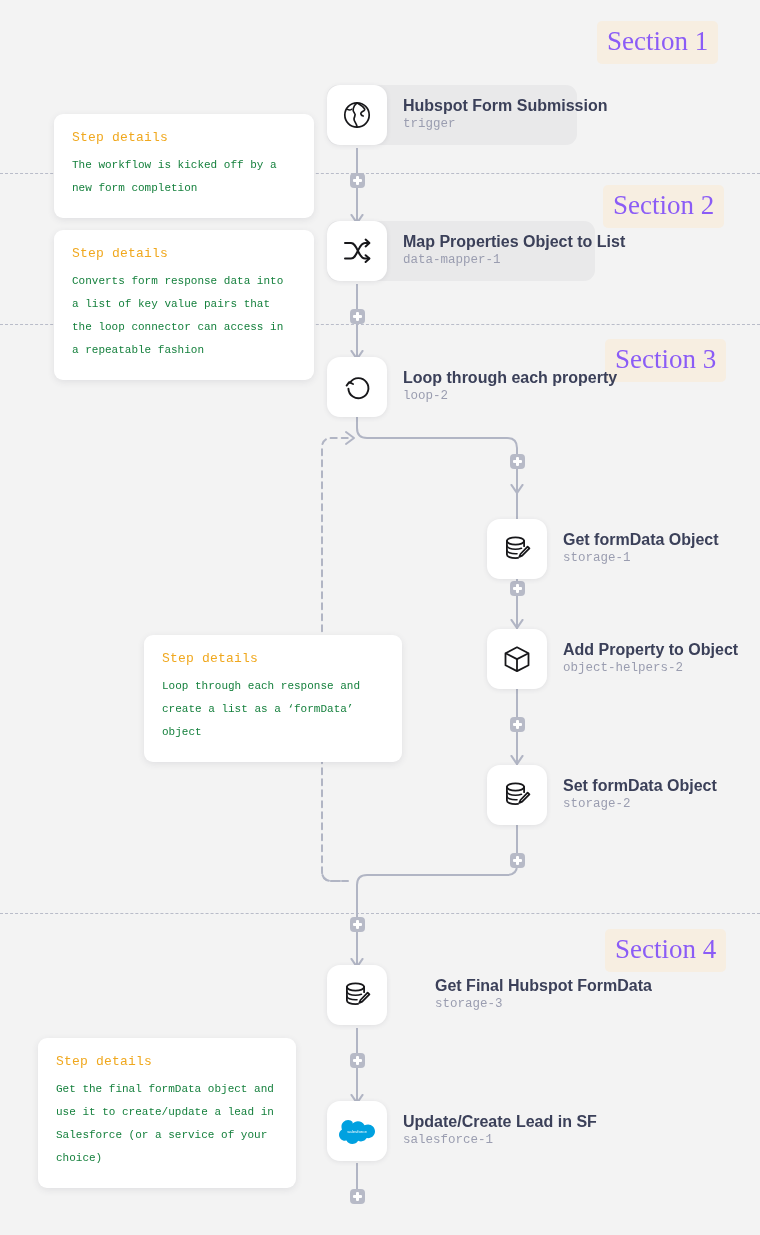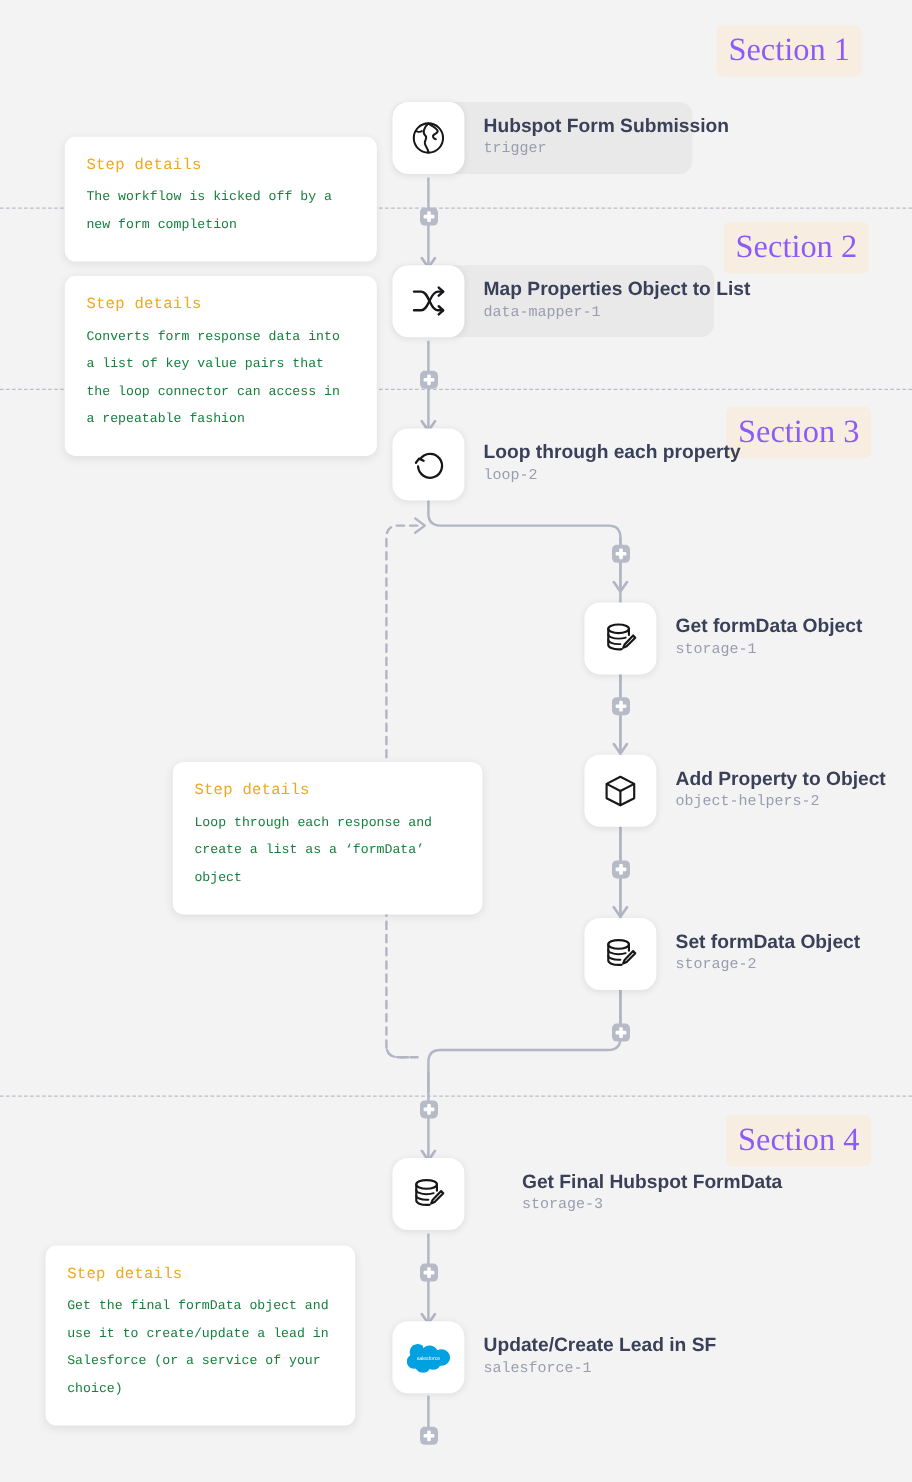--- a/index.html
+++ b/index.html
@@ -312,21 +312,21 @@
         <path d="M9.2 11.4 A10 10 0 1 1 7.4 17.6" fill="none" stroke="#17171a" stroke-width="1.9" stroke-linecap="round"></path>
         <path d="M5.6 14.6 L8.2 11.2 L12.0 13.0" fill="none" stroke="#17171a" stroke-width="1.9" stroke-linecap="round" stroke-linejoin="round"></path>
       </svg>
     </div>
     <div class="labels">
       <div class="n-title">Loop through each property</div>
       <div class="n-sub">loop-2</div>
     </div>
   </div>
 
-  <div class="node" style="left:487px; top:502px; height:60px;">
+  <div class="node" style="left:487px; top:519px; height:60px;">
     <div class="icon-box">
       <svg width="32" height="32" viewBox="0 0 32 32">
         <ellipse cx="14.5" cy="8" rx="8.6" ry="3.6" fill="none" stroke="#17171a" stroke-width="1.8"></ellipse>
         <path d="M5.9 8 L5.9 21.5 C5.9 23.5 9.7 25.1 14.5 25.1 C15.4 25.1 16.3 25.05 17.1 24.95" fill="none" stroke="#17171a" stroke-width="1.8" stroke-linecap="round"></path>
         <path d="M23.1 8 L23.1 13.2" fill="none" stroke="#17171a" stroke-width="1.8" stroke-linecap="round"></path>
         <path d="M5.9 12.6 C5.9 14.6 9.7 16.2 14.5 16.2 C16.8 16.2 18.9 15.85 20.4 15.3" fill="none" stroke="#17171a" stroke-width="1.6" stroke-linecap="round"></path>
         <path d="M5.9 17.2 C5.9 19.2 9.7 20.8 14.5 20.8 C15.0 20.8 15.5 20.78 16.0 20.74" fill="none" stroke="#17171a" stroke-width="1.6" stroke-linecap="round"></path>
         <path d="M26.6 13.6 L28.4 15.4 L21.2 22.6 L18.3 23.9 L19.5 21.0 Z" fill="none" stroke="#17171a" stroke-width="1.8" stroke-linejoin="round"></path>
       </svg>
     </div>

